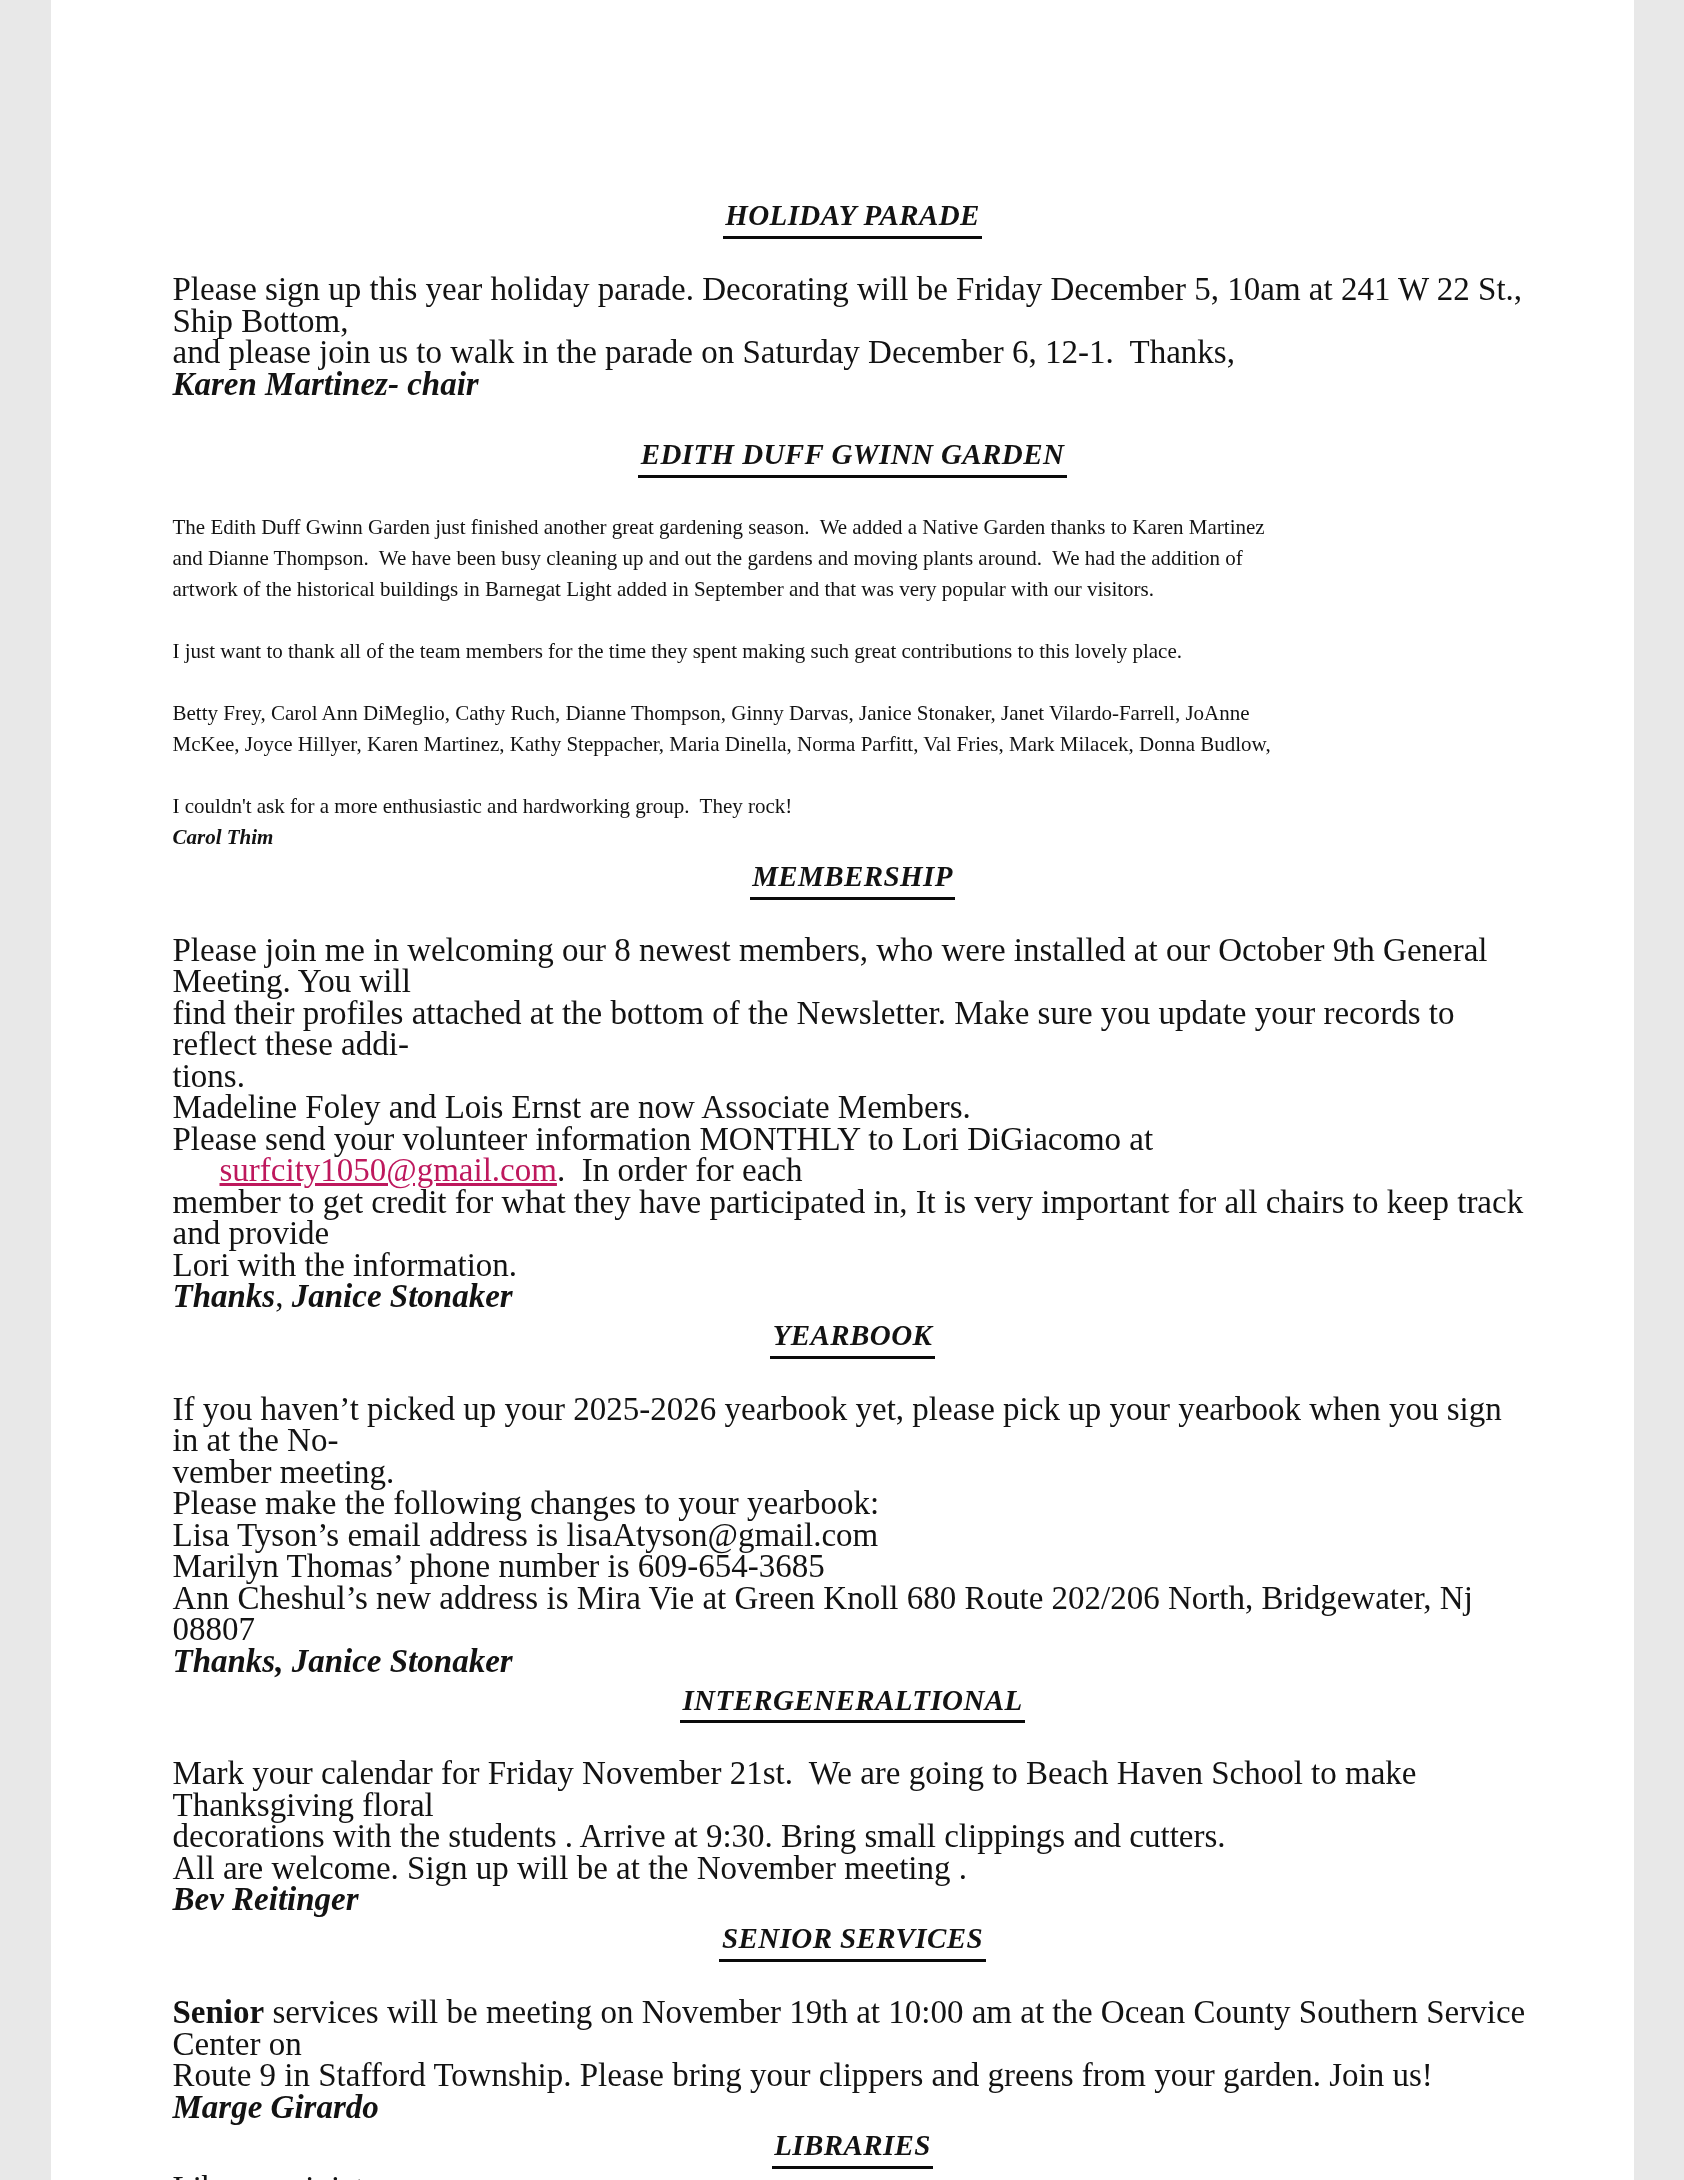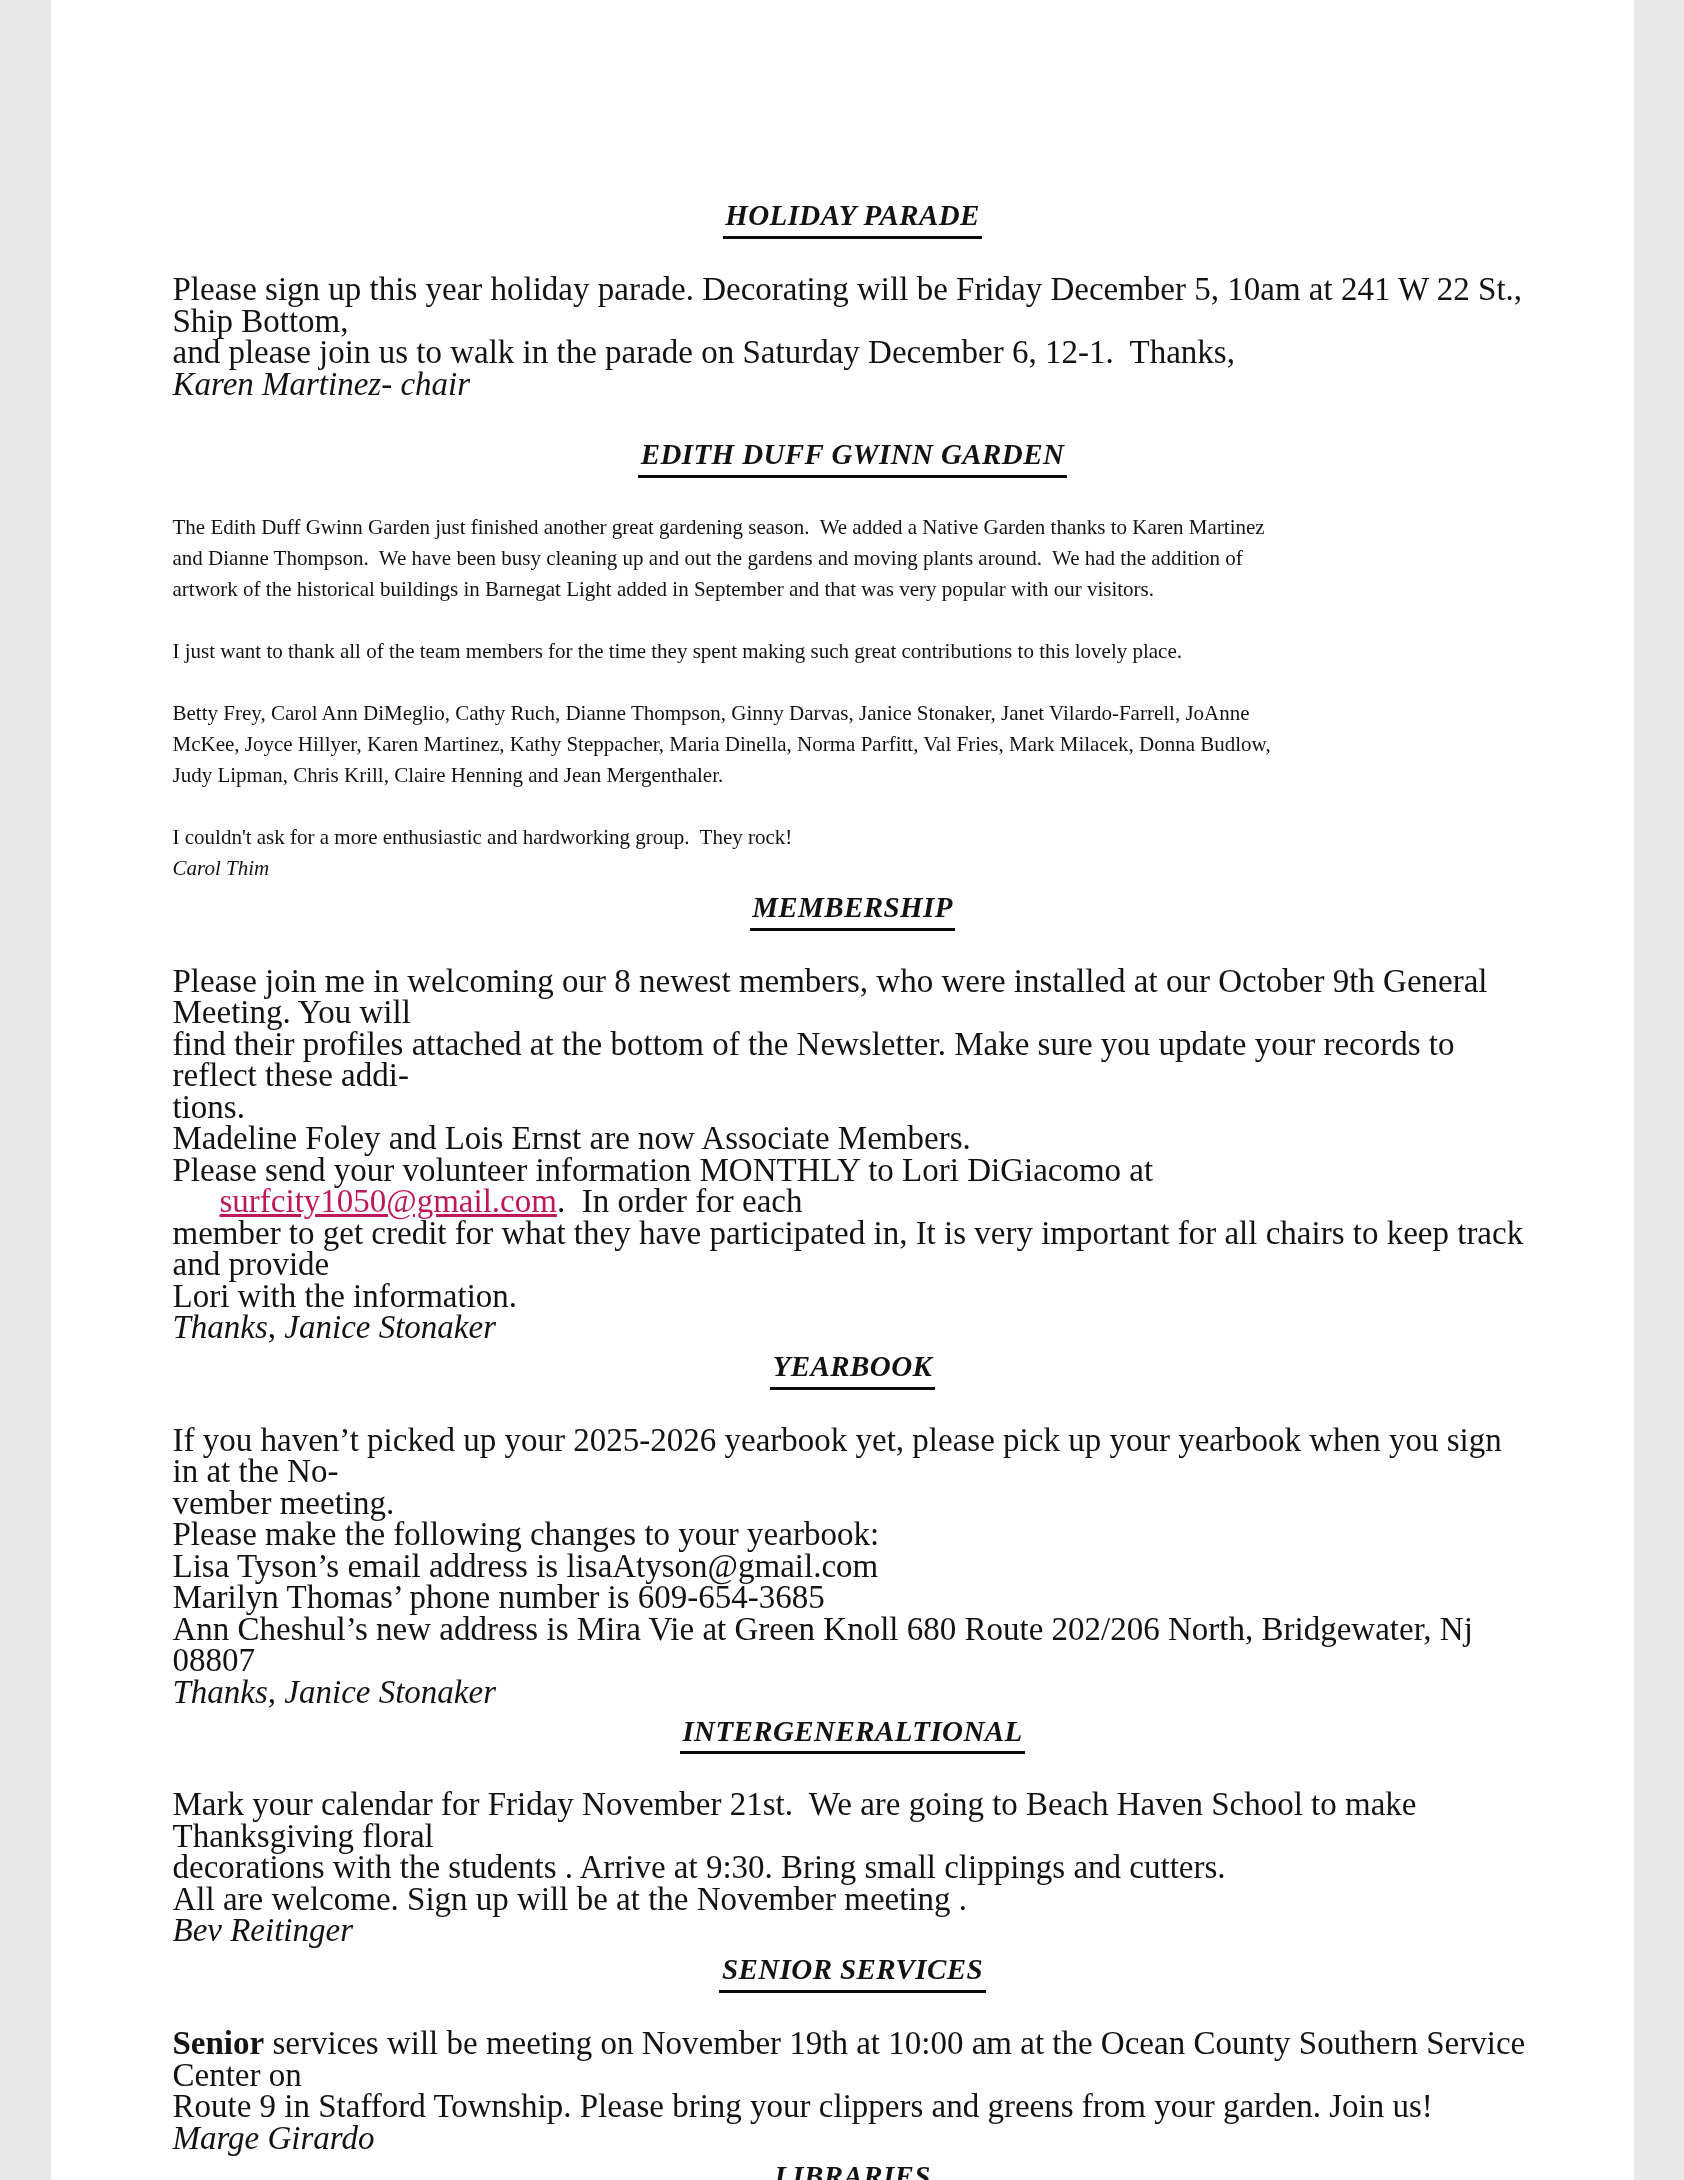--- a/index.html
+++ b/index.html
@@ -30,21 +30,21 @@
     margin:3.4px 0 3.4px 0;
     font-weight:bold;
     font-style:italic;
     letter-spacing:0.4px;
   }
   .heading .ht{
     display:inline-block;
     border-bottom:3.4px solid #0a0a0a;
     padding:0 2.6px 0.9px 2.6px;
   }
-  .run.i{font-style:italic;}
+  .run.i{font-style:italic;font-weight:bold;}
   .run.b{font-weight:bold;margin-top:29px;}
   a.run.link{color:#4d7f95;text-decoration:underline;cursor:pointer;}
 </style>
 </head>
 <body>
 
 <main class="page" style="background: rgb(255, 255, 255); color: rgb(19, 19, 19);">
     <section>
       <h2 class="heading"><span class="ht">HOLIDAY PARADE</span></h2>
       <div class="line">&nbsp;</div>
@@ -57,21 +57,20 @@
       <h2 class="heading"><span class="ht">EDITH DUFF GWINN GARDEN</span></h2>
       <div class="line">&nbsp;</div>
       <div class="line"><span class="run r">The Edith Duff Gwinn Garden just finished another great gardening season.  We added a Native Garden thanks to Karen Martinez</span></div>
       <div class="line"><span class="run r">and Dianne Thompson.  We have been busy cleaning up and out the gardens and moving plants around.  We had the addition of</span></div>
       <div class="line"><span class="run r">artwork of the historical buildings in Barnegat Light added in September and that was very popular with our visitors.</span></div>
       <div class="line">&nbsp;</div>
       <div class="line"><span class="run r">I just want to thank all of the team members for the time they spent making such great contributions to this lovely place.</span></div>
       <div class="line">&nbsp;</div>
       <div class="line"><span class="run r">Betty Frey, Carol Ann DiMeglio, Cathy Ruch, Dianne Thompson, Ginny Darvas, Janice Stonaker, Janet Vilardo-Farrell, JoAnne</span></div>
       <div class="line"><span class="run r">McKee, Joyce Hillyer, Karen Martinez, Kathy Steppacher, Maria Dinella, Norma Parfitt, Val Fries, Mark Milacek, Donna Budlow,</span></div>
-      <div class="line"><span class="run r">Judy Lipman, Chris Krill, Claire Henning and Jean Mergenthaler.</span></div>
       <div class="line">&nbsp;</div>
       <div class="line"><span class="run r">I couldn't ask for a more enthusiastic and hardworking group.  They rock!</span></div>
       <div class="line"><span class="run i">Carol Thim</span></div>
     </section>
     <section>
       <h2 class="heading"><span class="ht">MEMBERSHIP</span></h2>
       <div class="line">&nbsp;</div>
       <div class="line"><span class="run r">Please join me in welcoming our 8 newest members, who were installed at our October 9th General Meeting. You will</span></div>
       <div class="line"><span class="run r">find their profiles attached at the bottom of the Newsletter. Make sure you update your records to reflect these addi-</span></div>
       <div class="line"><span class="run r">tions.</span></div>

